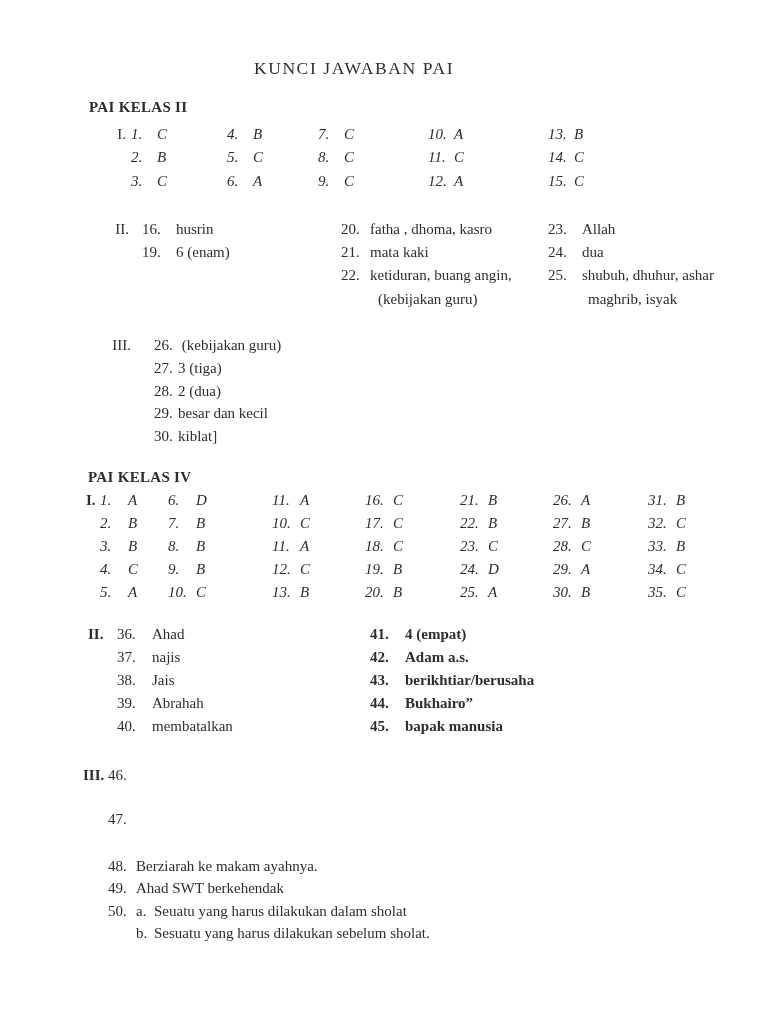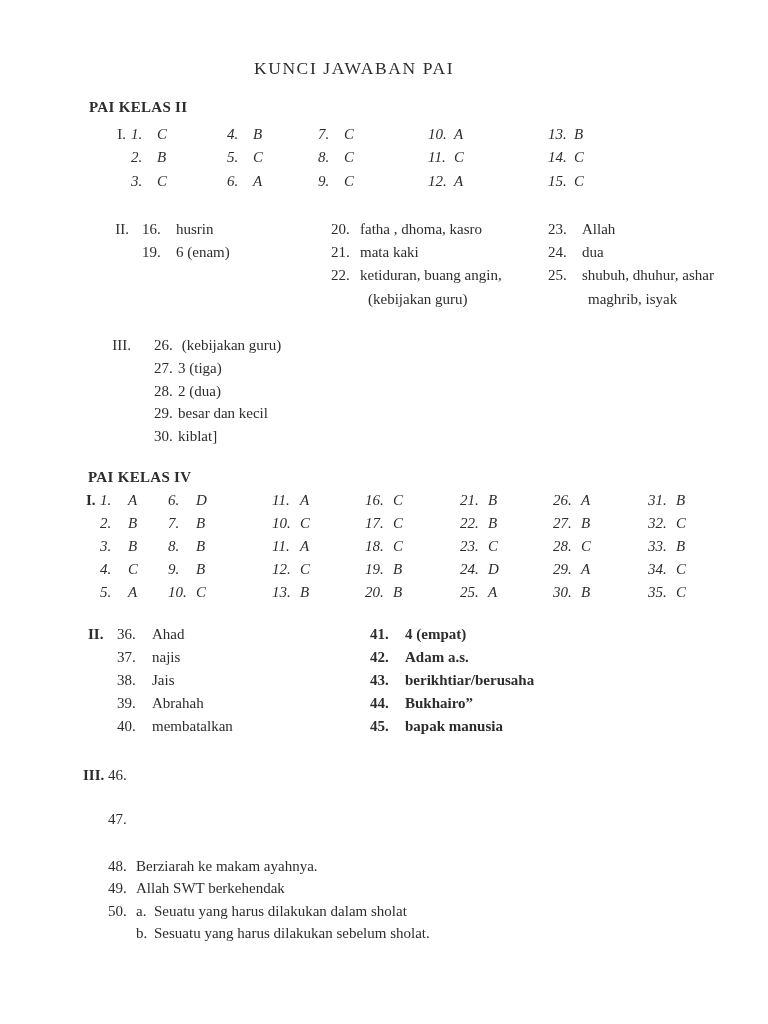--- a/index.html
+++ b/index.html
@@ -29,21 +29,21 @@
   .num{display:inline-block;}
   .val{white-space:pre;}
   #k2p1{left:131px;top:123px;grid-template-columns:96px 91px 110px 120px 100px;line-height:23.4px;}
   #k2p1 .num{width:26px;}
   #k4p1{left:100px;top:489px;grid-template-columns:68px 104px 93px 95px 93px 95px 70px;line-height:22.9px;}
   #k4p1 .num{width:28px;}
   .col{position:absolute;}
   .col .line{white-space:nowrap;}
   #k2p2c1{left:134px;top:218px;line-height:23.2px;margin-left:8px;}
   #k2p2c1 .num{width:34px;}
-  #k2p2c2{left:331px;top:218px;line-height:23.2px;}
+  #k2p2c2{left:341px;top:218px;line-height:23.2px;}
   #k2p2c2 .num{width:29px;}
   #k2p2c2 .line:nth-child(4) .val{padding-left:8px;}
   #k2p2c3{left:548px;top:218px;line-height:23.2px;}
   #k2p2c3 .num{width:34px;}
   #k2p2c3 .line:nth-child(4) .val{padding-left:6px;}
   #k2p3{left:154px;top:334px;line-height:22.8px;}
   #k2p3 .num{width:24px;}
   #k4p2c1{left:117px;top:623px;line-height:22.9px;}
   #k4p2c1 .num{width:35px;}
   #k4p2c2{left:370px;top:623px;line-height:22.9px;font-weight:bold;}
@@ -174,18 +174,18 @@
       <div class="line"><span class="num">44.</span><span class="val">Bukhairo”</span></div>
       <div class="line"><span class="num">45.</span><span class="val">bapak manusia</span></div>
     </div>
 
   <div class="roman bold" id="k4p3-roman">III.</div>
   <div class="col" id="k4p3">
 
   <div class="line"><span class="num">46.</span><span class="val"></span></div>
       <div class="line"><span class="num">47.</span><span class="val"></span></div>
       <div class="line"><span class="num">48.</span><span class="val">Berziarah ke makam ayahnya.</span></div>
-      <div class="line"><span class="num">49.</span><span class="val">Allah SWT berkehendak</span></div>
+      <div class="line"><span class="num">49.</span><span class="val">Ahad SWT berkehendak</span></div>
       <div class="line"><span class="num">50.</span><span class="sub">a.</span><span class="val">Seuatu yang harus dilakukan dalam sholat</span></div>
       <div class="line"><span class="num"></span><span class="sub">b.</span><span class="val">Sesuatu yang harus dilakukan sebelum sholat.</span></div>
     </div>
 
 </div>
 
 </body></html>

